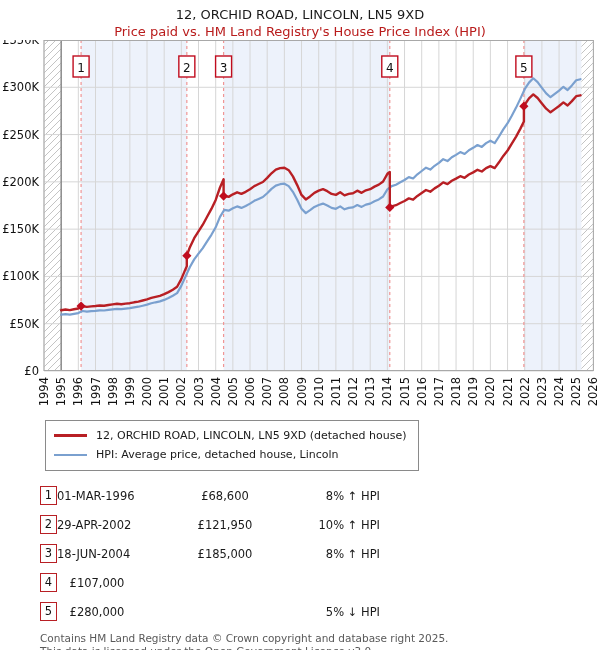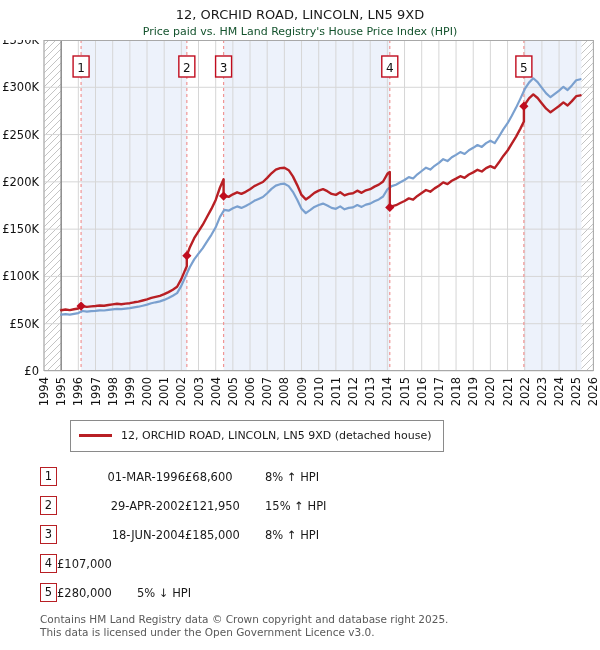--- a/index.html
+++ b/index.html
@@ -1,35 +1,35 @@
 <!DOCTYPE html>
 <html><head>
 <meta charset="utf-8">
 <style>
   html,body{margin:0;padding:0;background:#ffffff;}
   #frame{position:relative;width:600px;height:650px;background:#ffffff;overflow:hidden;
          font-family:"DejaVu Sans","Liberation Sans",sans-serif;color:#1a1a1a;}
   #titles{text-align:center;padding-top:6px;}
   #main-title{font-size:13px;line-height:17px;color:#1a1a1a;}
-  #sub-title{font-size:11px;line-height:17px;color:#14532d;}
+  #sub-title{font-size:13px;line-height:17px;color:#b91c1c;}
   #chart-wrap{position:relative;width:600px;height:378px;}
   svg text{font-family:"DejaVu Sans","Liberation Sans",sans-serif;}
-  #legend-box{box-sizing:border-box;margin-left:70px;margin-top:2px;width:374px;
+  #legend-box{box-sizing:border-box;margin-left:45px;margin-top:2px;width:374px;
               border:1px solid #8a8a8a;background:#ffffff;padding:5px 8px 6px 8px;}
   .legend-row{display:flex;align-items:center;height:19px;}
   .legend-swatch{display:inline-block;width:33px;margin-right:9px;flex:0 0 33px;}
   .legend-label{font-size:11px;white-space:nowrap;}
   #sales-table{margin-left:40px;margin-top:10px;width:340px;}
   .t-row{display:flex;align-items:center;height:29px;}
   .t-num{box-sizing:border-box;width:17px;height:19px;border:1.5px solid #b81f24;
          background:#fff;color:#111;font-size:11.5px;text-align:center;line-height:16px;
          flex:0 0 17px;}
-  .t-date{flex:0 0 128px;text-align:right;font-size:11.5px;}
-  .t-price{flex:0 0 80px;text-align:left;font-size:11.5px;}
-  .t-hpi{flex:1 1 auto;font-size:11.5px;}
+  .t-date{flex:0 0 128px;text-align:left;font-size:11.5px;}
+  .t-price{flex:0 0 80px;text-align:center;font-size:11.5px;}
+  .t-hpi{flex:1 1 auto;text-align:right;font-size:11.5px;}
   #footer{margin-left:40px;margin-top:6px;color:#595959;font-size:10.5px;line-height:13px;}
 </style>
 </head>
 <body>
 
 <div id="frame">
   <div id="titles">
     <div id="main-title">12, ORCHID ROAD, LINCOLN, LN5 9XD</div>
     <div id="sub-title">Price paid vs. HM Land Registry's House Price Index (HPI)</div>
   </div>
@@ -170,34 +170,38 @@
           <text transform="translate(597.4,337) rotate(-90)" text-anchor="end" font-size="11.5" fill="#111111">2026</text>
         </g>
       </svg>
   </div>
 
   <div id="legend-box">
     <div class="legend-row">
       <span class="legend-swatch" id="sw0" style="border-top: 3px solid rgb(184, 31, 36);"></span>
       <span class="legend-label">12, ORCHID ROAD, LINCOLN, LN5 9XD (detached house)</span>
     </div>
+    <div class="legend-row">
+      <span class="legend-swatch" id="sw1" style="border-top: 2.5px solid rgb(122, 160, 207);"></span>
+      <span class="legend-label">HPI: Average price, detached house, Lincoln</span>
+    </div>
   </div>
 
   <div id="sales-table">
       <div class="t-row">
         <span class="t-num">1</span>
         <span class="t-date">01-MAR-1996</span>
         <span class="t-price">£68,600</span>
         <span class="t-hpi">8% ↑ HPI</span>
       </div>
       <div class="t-row">
         <span class="t-num">2</span>
         <span class="t-date">29-APR-2002</span>
         <span class="t-price">£121,950</span>
-        <span class="t-hpi">15% ↑ HPI</span>
+        <span class="t-hpi">10% ↑ HPI</span>
       </div>
       <div class="t-row">
         <span class="t-num">3</span>
         <span class="t-date">18-JUN-2004</span>
         <span class="t-price">£185,000</span>
         <span class="t-hpi">8% ↑ HPI</span>
       </div>
       <div class="t-row">
         <span class="t-num">4</span>
         <span class="t-price">£107,000</span>

